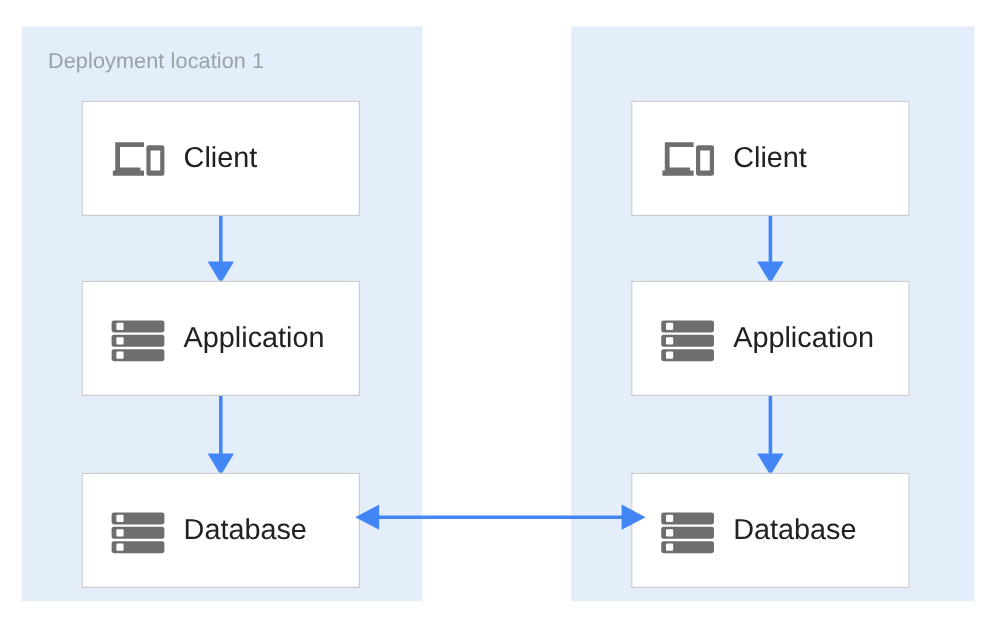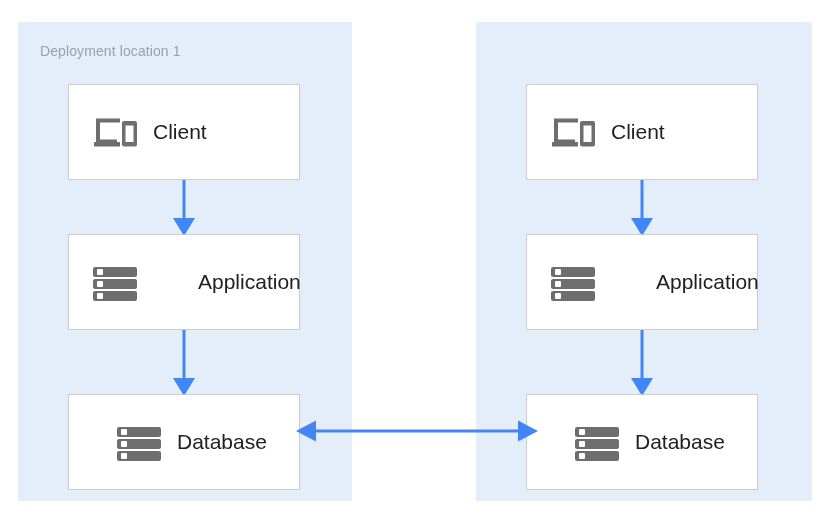--- a/index.html
+++ b/index.html
@@ -29,56 +29,56 @@
     height: 479px;
     background: #e4eefb;
   }
   .zone.left  { left: 18px;  width: 334px; }
   .zone.right { left: 476px; width: 336px; }
 
   .zone-title {
     position: absolute;
     top: 18px;
     left: 22px;
-    font-size: 14px;
+    font-size: 18px;
     line-height: 22px;
     color: #9aa0a6;
     white-space: nowrap;
     letter-spacing: .1px;
   }
 
   
   .node {
     position: absolute;
     width: 232px;
     height: 96px;
     background: #ffffff;
     border: 1px solid #c9cdd1;
     box-sizing: border-box;
     display: flex;
     align-items: center;
     justify-content: flex-start;
   }
   .node.client   { top: 62px;  }
-  .node.app      { top: 212px; gap: 45px; }
-  .node.database { top: 372px; padding-left: 24px; }
+  .node.app      { top: 212px; }
+  .node.database { top: 372px; }
 
   .zone.left  .node { left: 50px; }
   .zone.right .node { left: 50px; }
 
   .node-icon {
     width: 48px;
     height: 48px;
     margin-left: 22px;
     margin-right: 14px;
     flex: 0 0 auto;
     display: block;
   }
   .node-label {
-    font-size: 21px;
+    font-size: 24px;
     line-height: 24px;
     color: #202124;
     white-space: nowrap;
   }
 
   
   .arrow-v {
     position: absolute;
     left: 0;
     width: 34px;

